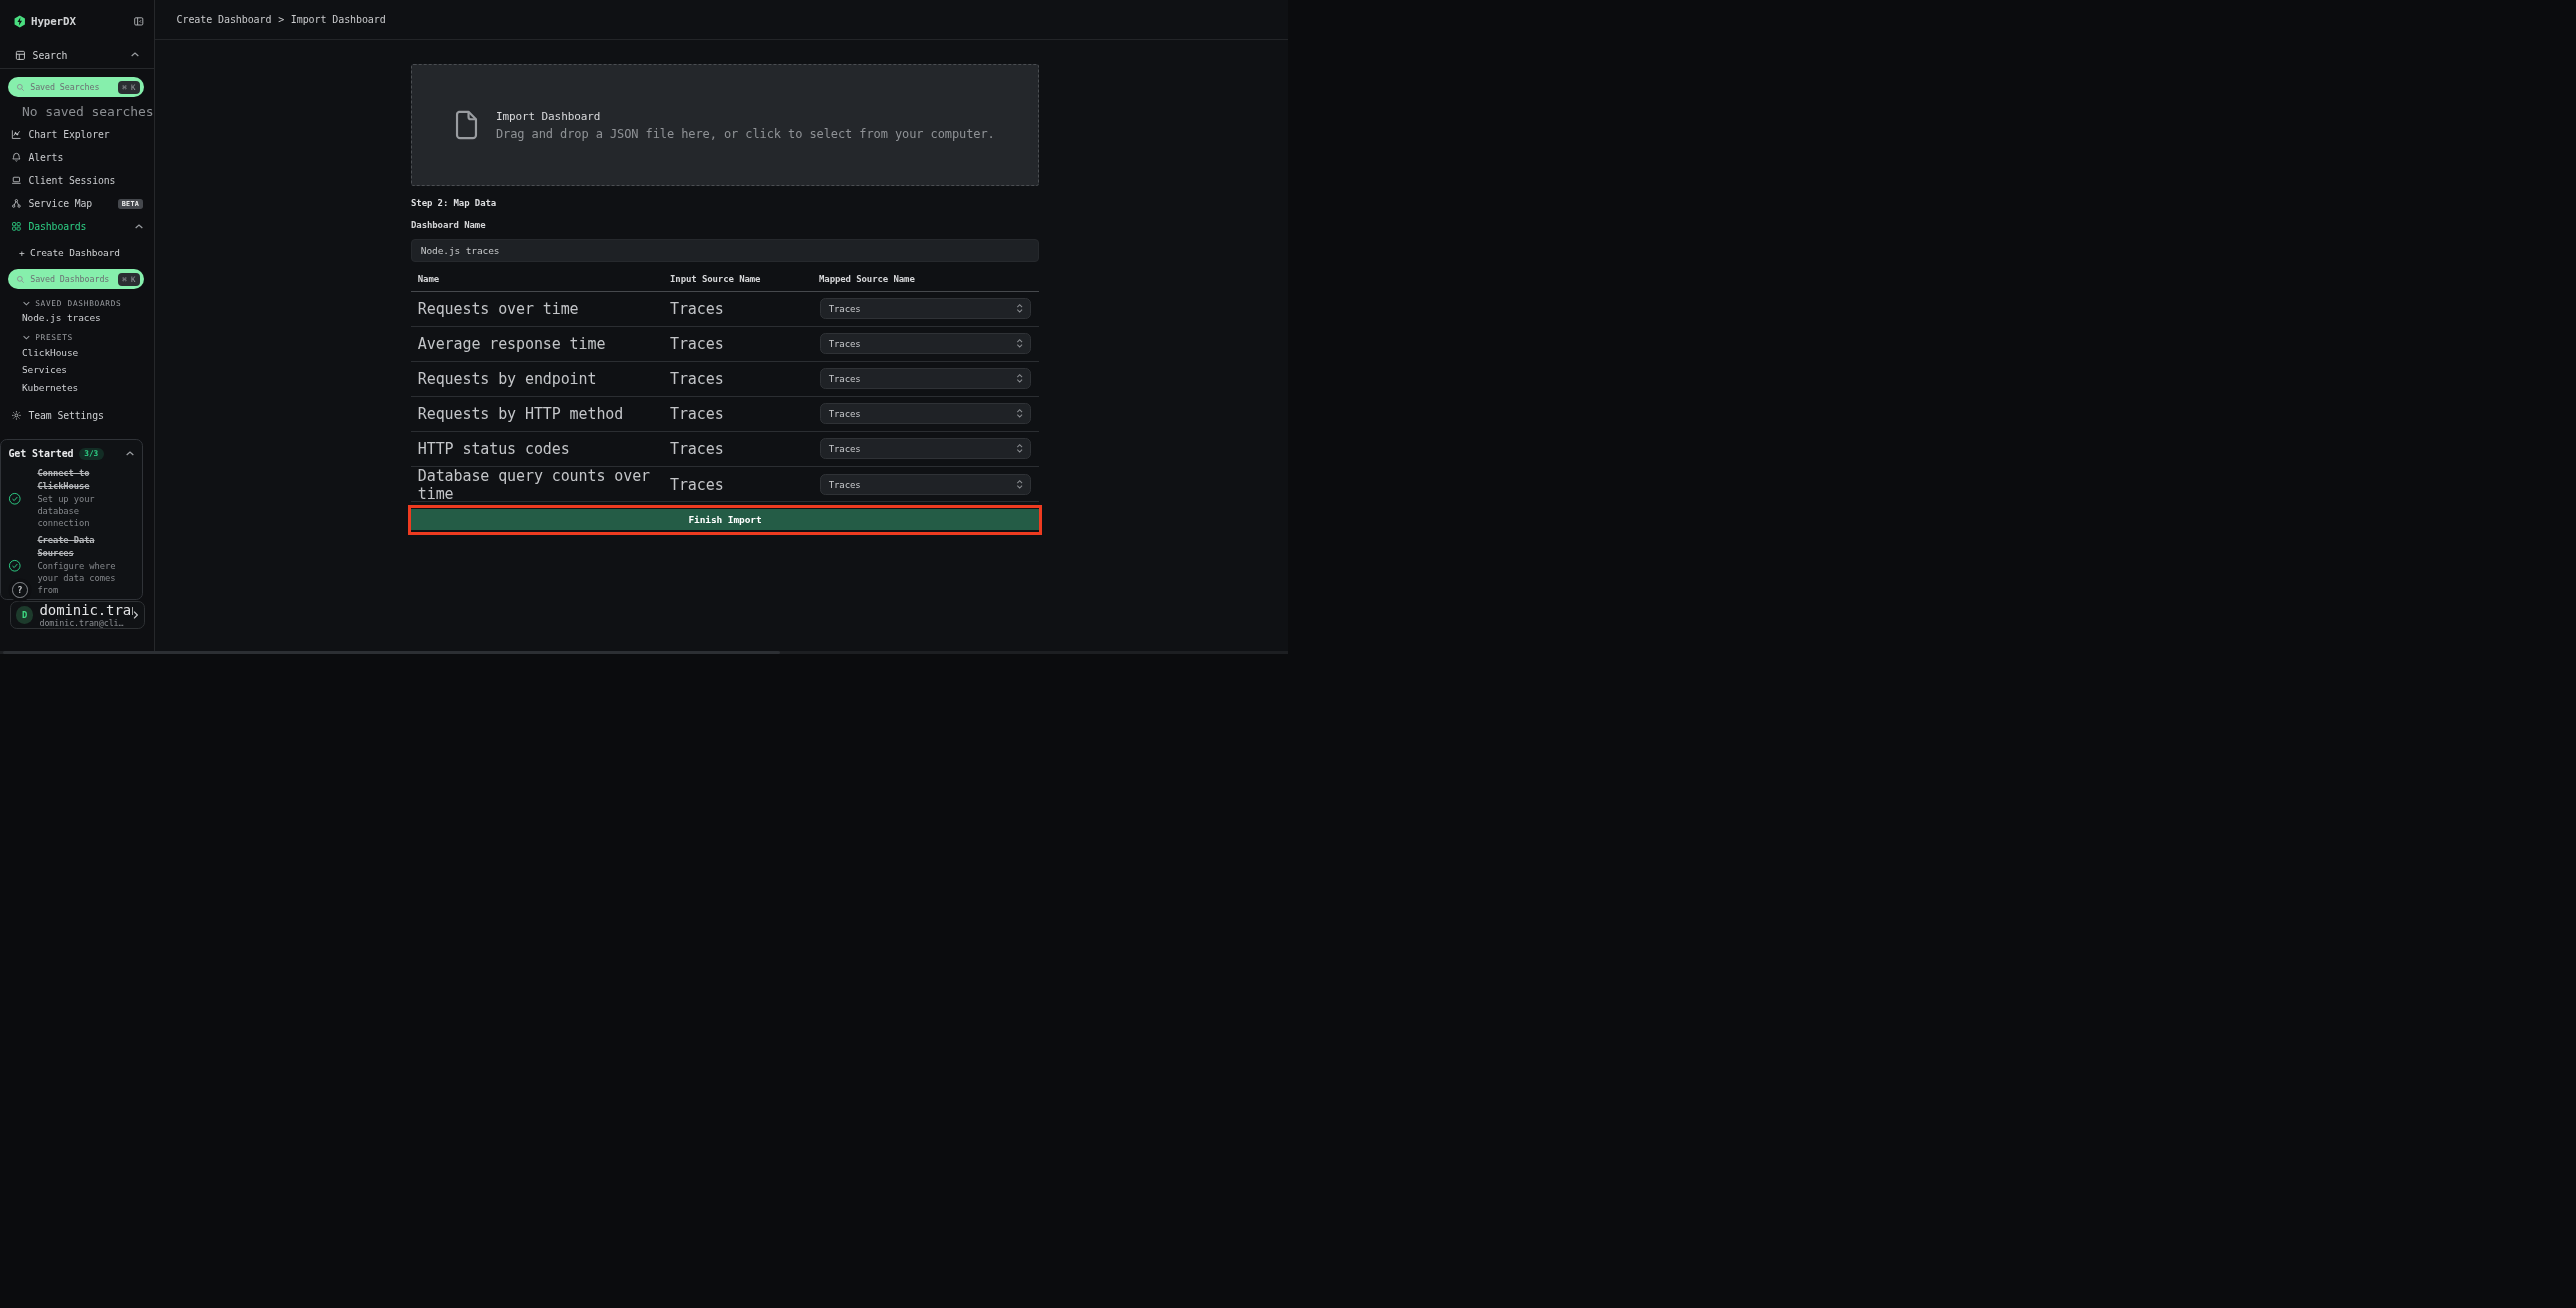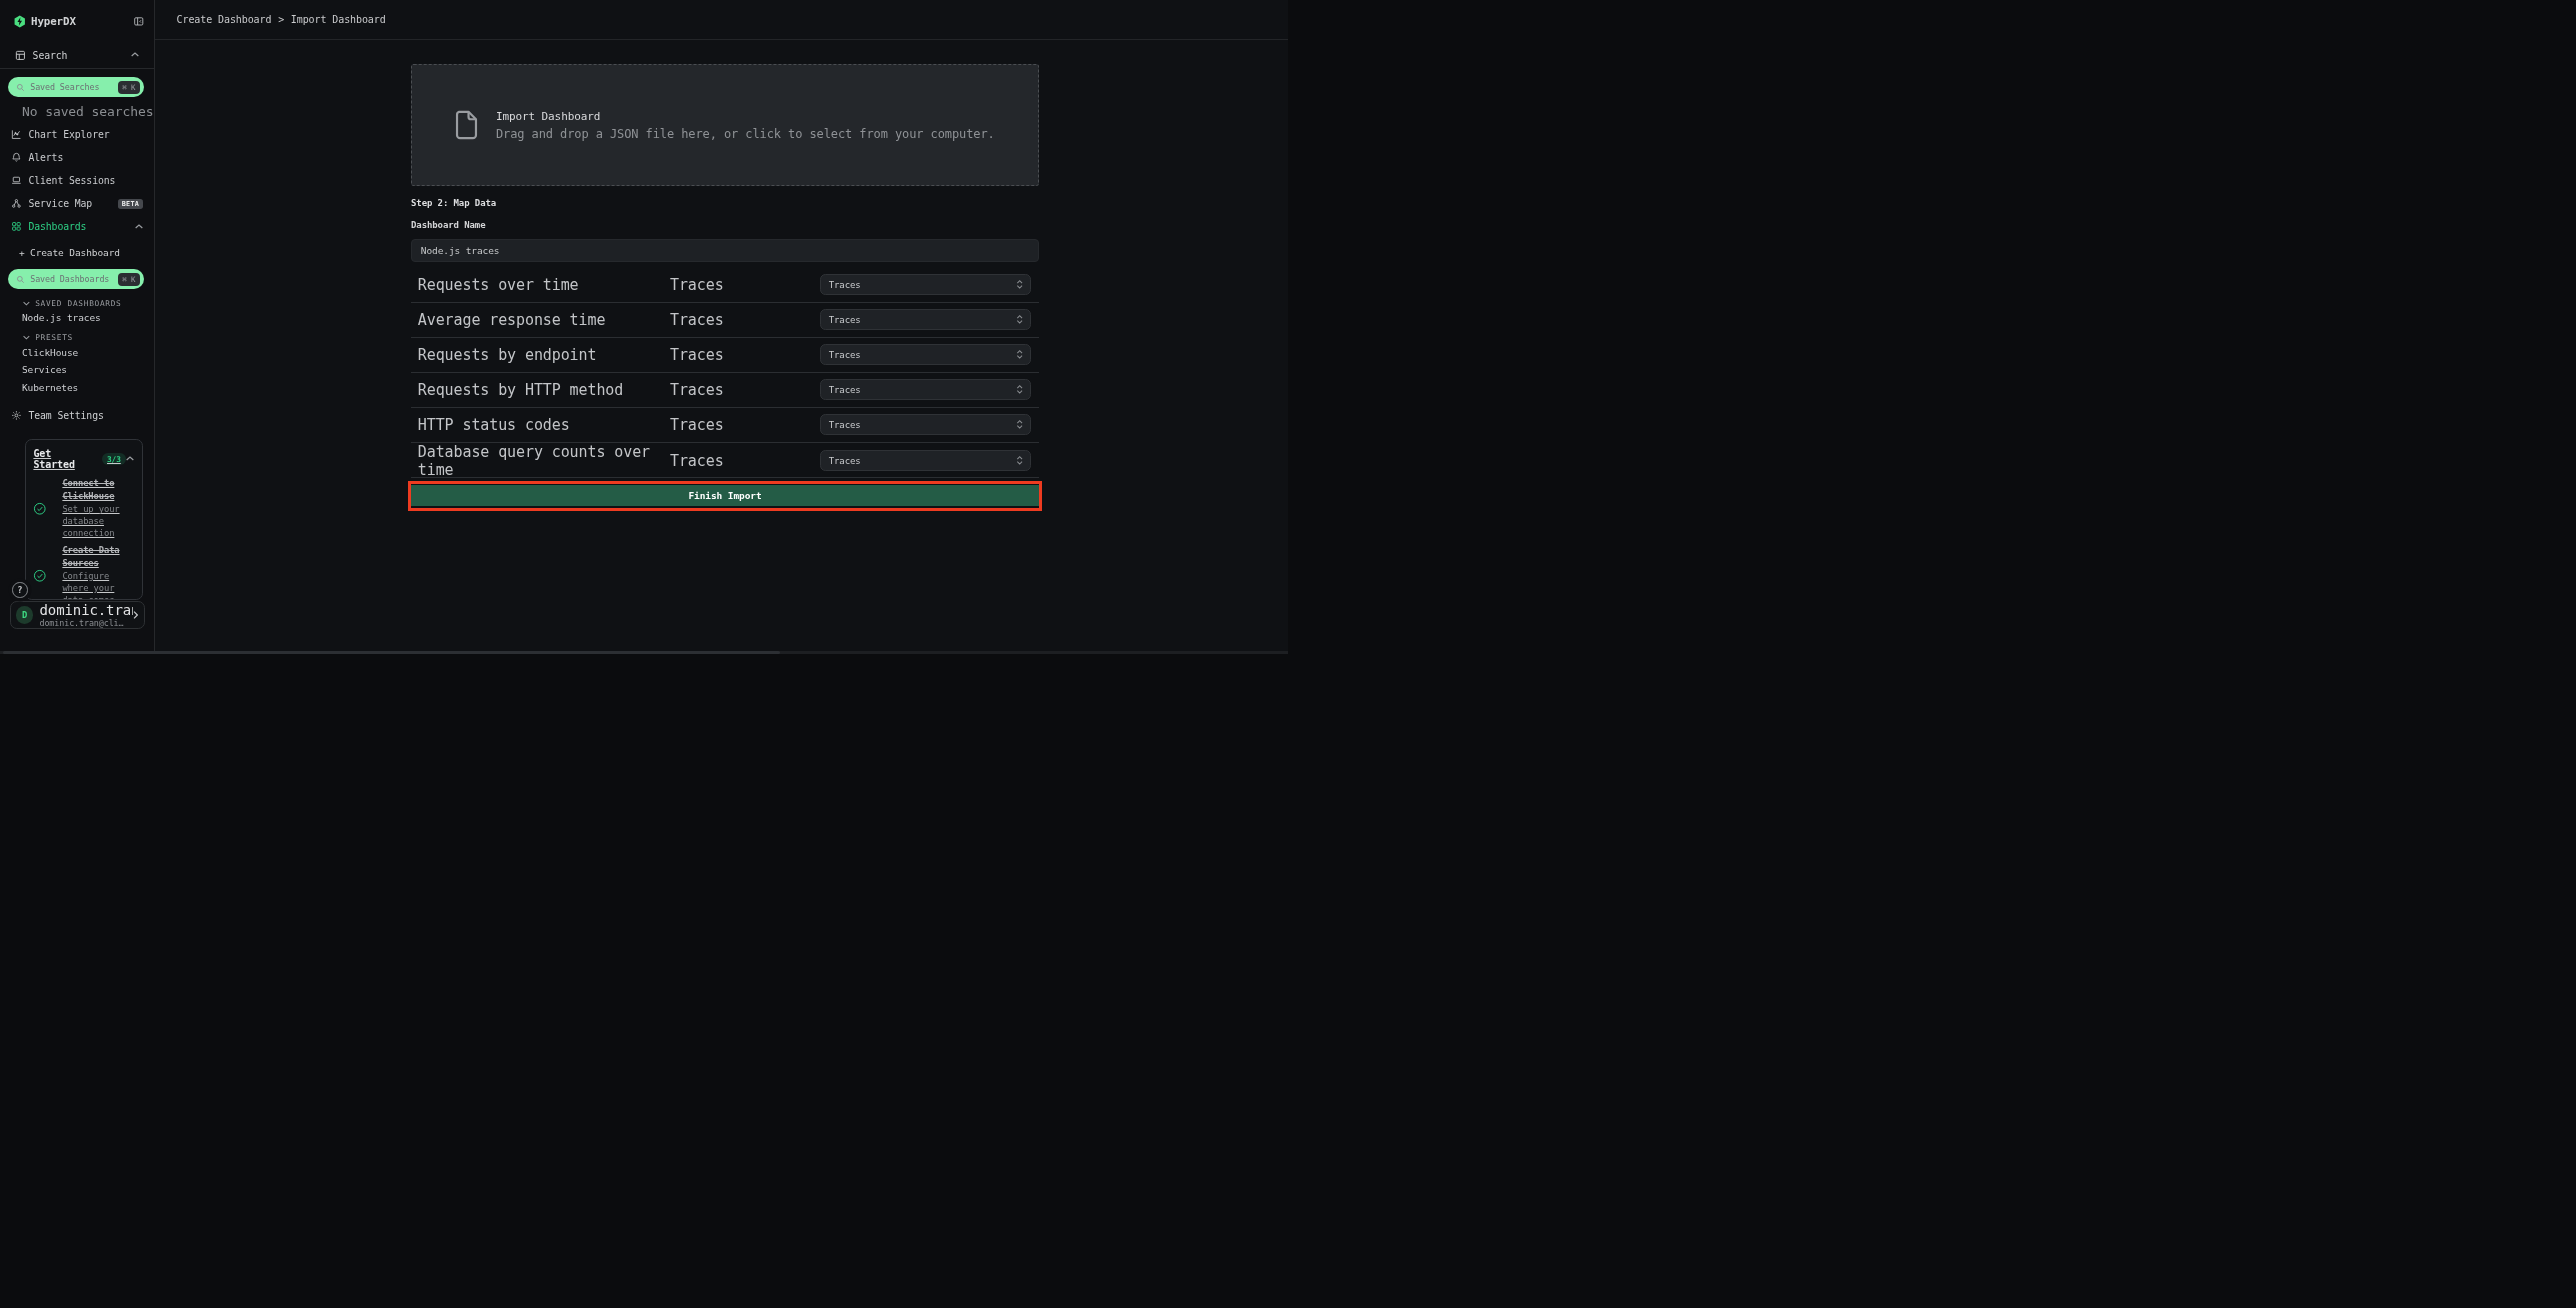--- a/index.html
+++ b/index.html
@@ -46,22 +46,22 @@
   .create-dash { margin-top:2.7px; height:23px; display:flex; align-items:center; padding-left:19px; cursor:pointer; }
   .create-dash .lbl { font-size:9.5px; color:#cfd1d3; margin-left:5.4px; }
   .group-hdr { margin:8px 0 0 23px; height:11.5px; display:flex; align-items:center; cursor:pointer; }
   .group-hdr .lbl { font-size:7.8px; letter-spacing:0.7px; color:#9a9da1; margin-left:5.4px; }
   .group-item { height:17.6px; display:flex; align-items:center; padding-left:22px; font-size:9.5px; color:#cdcfd2; cursor:pointer; }
   .team-row { margin-top:8px; height:23px; display:flex; align-items:center; padding:0 10.8px; cursor:pointer; }
   .team-row .lbl { font-size:9.8px; color:#cfd1d3; margin-left:6.8px; }
 
   
   .gs-panel {
-    position:absolute; left:25px; right:10.8px; top:439px; height:161px;
-    border:0.7px solid #303338; border-radius:6.8px; background:#101215; overflow:hidden;text-decoration:underline;
+    position:absolute; left:0; right:10.8px; top:439px; height:161px;
+    border:0.7px solid #303338; border-radius:6.8px; background:#101215; overflow:hidden;
   }
   .gs-head { display:flex; align-items:center; padding:8px 8px 0 7.4px; }
   .gs-title { font-size:10px; font-weight:bold; color:#e8e9eb; }
   .gs-badge {
     margin-left:5.4px; background:rgba(46,209,134,0.14); color:#2ed186;
     font-size:7.8px; font-weight:bold; border-radius:6.8px; padding:1.4px 5.4px;
   }
   .gs-item { position:relative; padding-left:29px; margin:7.4px 6.8px 0 7.4px; }
   .gs-item + .gs-item { margin-top:4.7px; }
   .gs-check { position:absolute; left:0; top:25px; }
@@ -378,20 +378,25 @@
             <div class="dz-sub">Drag and drop a JSON file here, or click to select from your computer.</div>
           </div>
         </div>
       </div>
 
       <div class="step-title">Step 2: Map Data</div>
       <div class="field-label">Dashboard Name</div>
       <input class="name-input" type="text" value="Node.js traces" style="">
 
       <div class="map-table">
+        <div class="thead">
+          <div class="th">Name</div>
+          <div class="th">Input Source Name</div>
+          <div class="th">Mapped Source Name</div>
+        </div>
 
         <div class="trow">
           <div class="cell cell-name">Requests over time</div>
           <div class="cell">Traces</div>
           <div class="select">
             <span class="val">Traces</span>
             <span class="icon">
               <svg width="7.4" height="10.8" viewBox="0 0 11 16" fill="none" stroke="#8a8d91" stroke-width="1.6">
                   <polyline points="2,6 5.5,2.5 9,6"></polyline>
                   <polyline points="2,10 5.5,13.5 9,10"></polyline>

